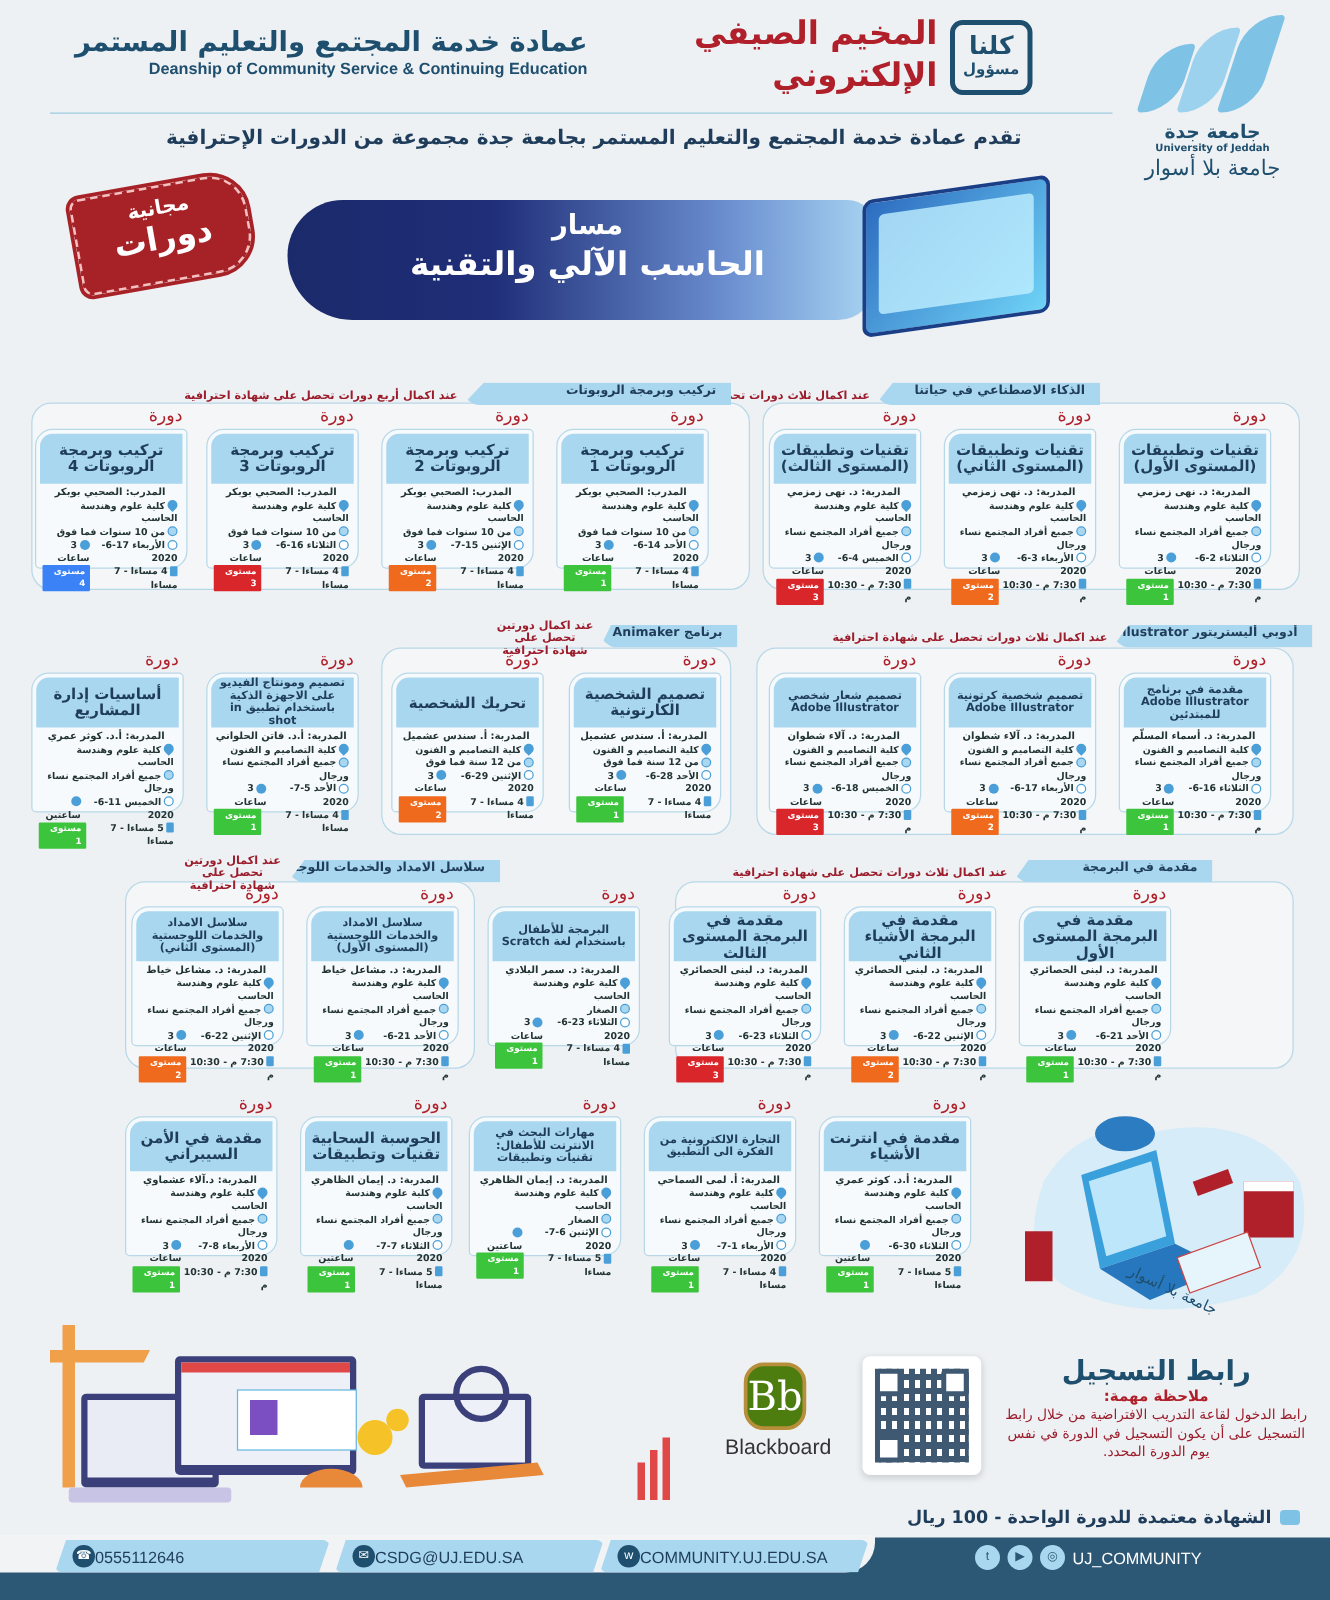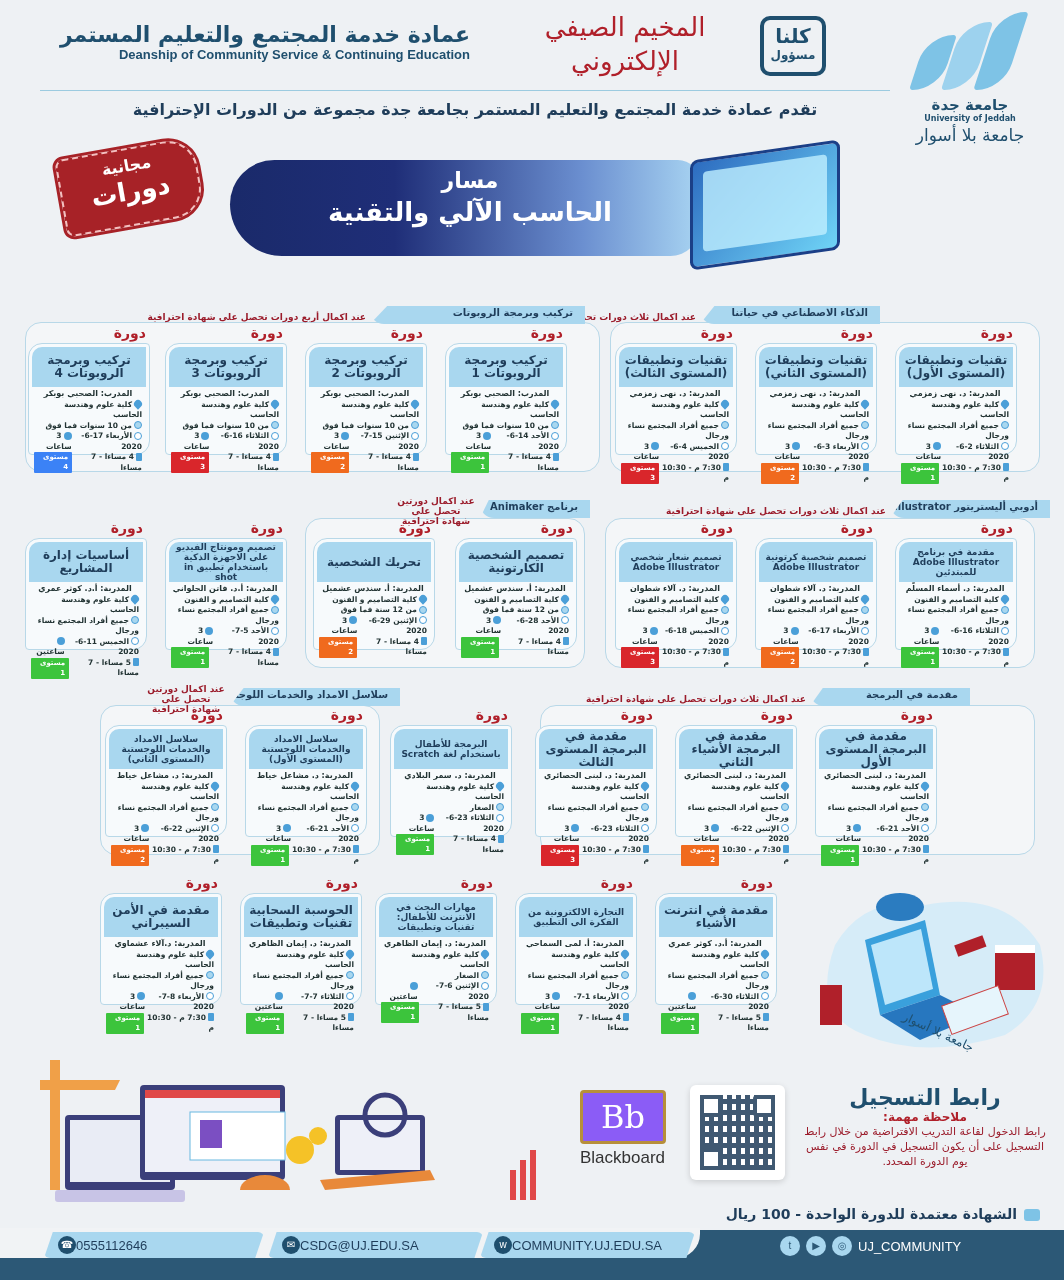--- a/index.html
+++ b/index.html
@@ -20,21 +20,21 @@
   .uj-mark span:nth-child(2){ left: 42px; height: 68px; background: #9dd2ee; }
   .uj-mark span:nth-child(3){ left: 76px; height: 78px; }
   .uj-ar { font-size: 15px; font-weight: bold; color: #1f4f6e; margin-top: 6px; direction: rtl; }
   .uj-en { font-size: 8px; font-weight: bold; color: #1f4f6e; }
   .uj-slogan { font-size: 17px; color: #1f4f6e; direction: rtl; margin-top: 2px; }
 
   .kolna { left: 760px; top: 16px; width: 66px; height: 60px; border: 4px solid #1f4f6e; border-radius: 10px; text-align: center; color: #1f4f6e; font-weight: bold; direction: rtl; }
   .kolna .k1 { font-size: 20px; line-height: 24px; margin-top: 4px; }
   .kolna .k2 { font-size: 12px; line-height: 14px; }
 
-  .camp-title { left: 500px; top: 10px; width: 250px; text-align: center; direction: rtl; color: #b0202a; font-weight: normal; font-size: 26px; line-height: 34px; }
+  .camp-title { left: 500px; top: 10px; width: 250px; direction: rtl; color: #b0202a; font-weight: bold; font-size: 26px; line-height: 34px; }
 
   .dean { left: 40px; top: 22px; width: 430px; text-align: right; }
   .dean-ar { font-size: 22px; font-weight: bold; color: #1f4f6e; direction: rtl; }
   .dean-en { font-size: 13px; font-weight: bold; color: #1f4f6e; font-family: "Liberation Sans", sans-serif; }
   .head-rule { left: 40px; top: 90px; width: 850px; height: 1px; background: #9ccbe0; }
   .intro { left: 80px; top: 100px; width: 790px; text-align: center; direction: rtl; font-size: 16px; font-weight: bold; color: #1f3d5a; }
 
   
   .free-tag { left: 60px; top: 148px; width: 140px; height: 78px; background: #a72227; border-radius: 8px 30px 30px 8px; transform: rotate(-10deg); color: #fff; text-align: center; direction: rtl; font-weight: bold; border: 2px dashed #f4c0c0; outline: 3px solid #a72227; }
   .free-tag .t1 { font-size: 16px; line-height: 20px; margin-top: 6px; }
@@ -45,21 +45,21 @@
   .track-title .big { font-size: 26px; line-height: 40px; display: block; }
   .monitor { left: 690px; top: 150px; width: 150px; height: 110px; border-radius: 8px; background: linear-gradient(135deg, #2d6cc0, #6fd3f6); transform: skewY(-8deg); border: 3px solid #1b3f87; }
   .monitor .scr { position: absolute; left: 10px; top: 10px; right: 10px; bottom: 14px; background: #bfefff; border-radius: 4px; opacity: .8; }
 
   
   .section { border: 1px solid #b8d8e8; border-radius: 16px; background: rgba(255,255,255,.35); }
   .sec-tab { height: 18px; background: #a9d7ef; color: #1f3d5a; font-size: 10px; font-weight: bold; direction: rtl; padding: 1px 12px; border-radius: 2px 0 0 14px; clip-path: polygon(8% 0,100% 0,100% 100%,0 100%); text-align: right; white-space: nowrap; }
   .sec-note { color: #9b1c2b; font-size: 9px; font-weight: bold; direction: rtl; text-align: right; white-space: nowrap; line-height: 10px; }
 
   .course { width: 122px; height: 132px; }
-  .course .dawra { text-align: right; direction: rtl; color: #b0202a; font-weight: bold; font-size: 14px; line-height: 16px; padding-right: 4px; padding-left: 32px; }
+  .course .dawra { text-align: right; direction: rtl; color: #b0202a; font-weight: normal; font-size: 14px; line-height: 16px; padding-right: 4px; padding-left: 32px; }
   .card { margin-top: 2px; height: 112px; border: 1px solid #b8d8e8; border-radius: 14px 4px 14px 4px; background: #f7fafc; padding: 3px; }
   .card-title { height: 40px; background: #a9d7ef; border-radius: 10px 0 0 0; display: flex; align-items: center; justify-content: center; text-align: center; direction: rtl; font-weight: bold; color: #1f3d5a; font-size: 12px; line-height: 13px; padding: 2px 4px; }
   .card-title.sm { font-size: 9px; line-height: 10px; }
   .card-body { direction: rtl; text-align: right; font-size: 7.5px; line-height: 10.5px; color: #233; padding: 2px 4px 0 2px; font-weight: bold; }
   .card-body .instr { text-align: center; font-size: 8px; }
   .ico { display: inline-block; width: 8px; height: 8px; border-radius: 50%; vertical-align: middle; margin-left: 2px; }
   .ico.heart { background: #4b9fd8; border-radius: 50% 50% 50% 0; transform: rotate(-45deg); }
   .ico.cross { background: #a9d7ef; border: 1px solid #4b9fd8; }
   .ico.clock { background: #fff; border: 1px solid #4b9fd8; }
   .ico.phone { background: #4b9fd8; }
@@ -71,21 +71,21 @@
   .reg { left: 800px; top: 1085px; width: 250px; text-align: right; direction: rtl; }
   .reg-title { font-size: 22px; font-weight: bold; color: #1f4f6e; text-align: center; }
   .reg-sub { font-size: 12px; font-weight: bold; color: #b0202a; text-align: center; }
   .reg-text { font-size: 11px; font-weight: normal; color: #9b1c2b; text-align: center; line-height: 15px; }
   .qr { left: 690px; top: 1085px; width: 95px; height: 95px; background: #fff; border-radius: 6px; box-shadow: 0 2px 6px rgba(0,0,0,.15); padding: 10px; }
   .qr-grid { width: 75px; height: 75px; background:
       repeating-linear-gradient(90deg, #1f3d5a 0 5px, transparent 5px 9px),
       repeating-linear-gradient(0deg, #1f3d5a 0 5px, transparent 5px 11px); opacity: .85; position: relative; }
   .qr-grid i { position: absolute; width: 22px; height: 22px; border: 4px solid #1f3d5a; background: #fff; border-radius: 4px; }
   .bb { left: 580px; top: 1090px; width: 80px; height: 90px; text-align: center; }
-  .bb-box { width: 86px; height: 54px; margin: 0 auto; background: #8b5cf6; border: 3px solid #b78f3a; border-radius: 4px; color: #fff; font-family: "DejaVu Serif", serif; font-size: 32px; line-height: 48px; }
+  .bb-box { width: 50px; height: 54px; margin: 0 auto; background: #4d7c0f; border: 3px solid #b78f3a; border-radius: 16px; color: #fff; font-family: "DejaVu Serif", serif; font-size: 32px; line-height: 48px; }
   .bb-label { font-family: "Liberation Sans", sans-serif; font-size: 17px; color: #333; margin-top: 4px; }
   .cert { left: 700px; top: 1206px; width: 340px; text-align: right; direction: rtl; font-size: 14px; font-weight: bold; color: #1f3d5a; }
   .illus { left: 10px; top: 1040px; width: 560px; height: 170px; }
   .illus-r { left: 805px; top: 885px; width: 250px; height: 170px; }
 
   .footer { left: 0; top: 1230px; width: 1064px; height: 50px; background: #2c5876; }
   .footer-light { left: 0; top: 1228px; width: 700px; height: 30px; background: #f1f3f5; border-radius: 0 0 24px 0; }
   .pill { top: 1232px; height: 26px; background: #a9d7ef; color: #1f3d5a; font-family: "Liberation Sans", sans-serif; font-size: 13px; display: flex; align-items: center; padding-left: 32px; clip-path: polygon(4% 0,100% 0,96% 100%,0 100%); border-radius: 6px; }
   .pill .pico { position: absolute; left: 14px; top: 4px; width: 18px; height: 18px; border-radius: 50%; background: #1f4f6e; color: #fff; font-size: 10px; text-align: center; line-height: 18px; }
   .social { left: 780px; top: 1236px; display: flex; align-items: center; gap: 6px; color: #fff; font-family: "Liberation Sans", sans-serif; font-size: 13px; }

